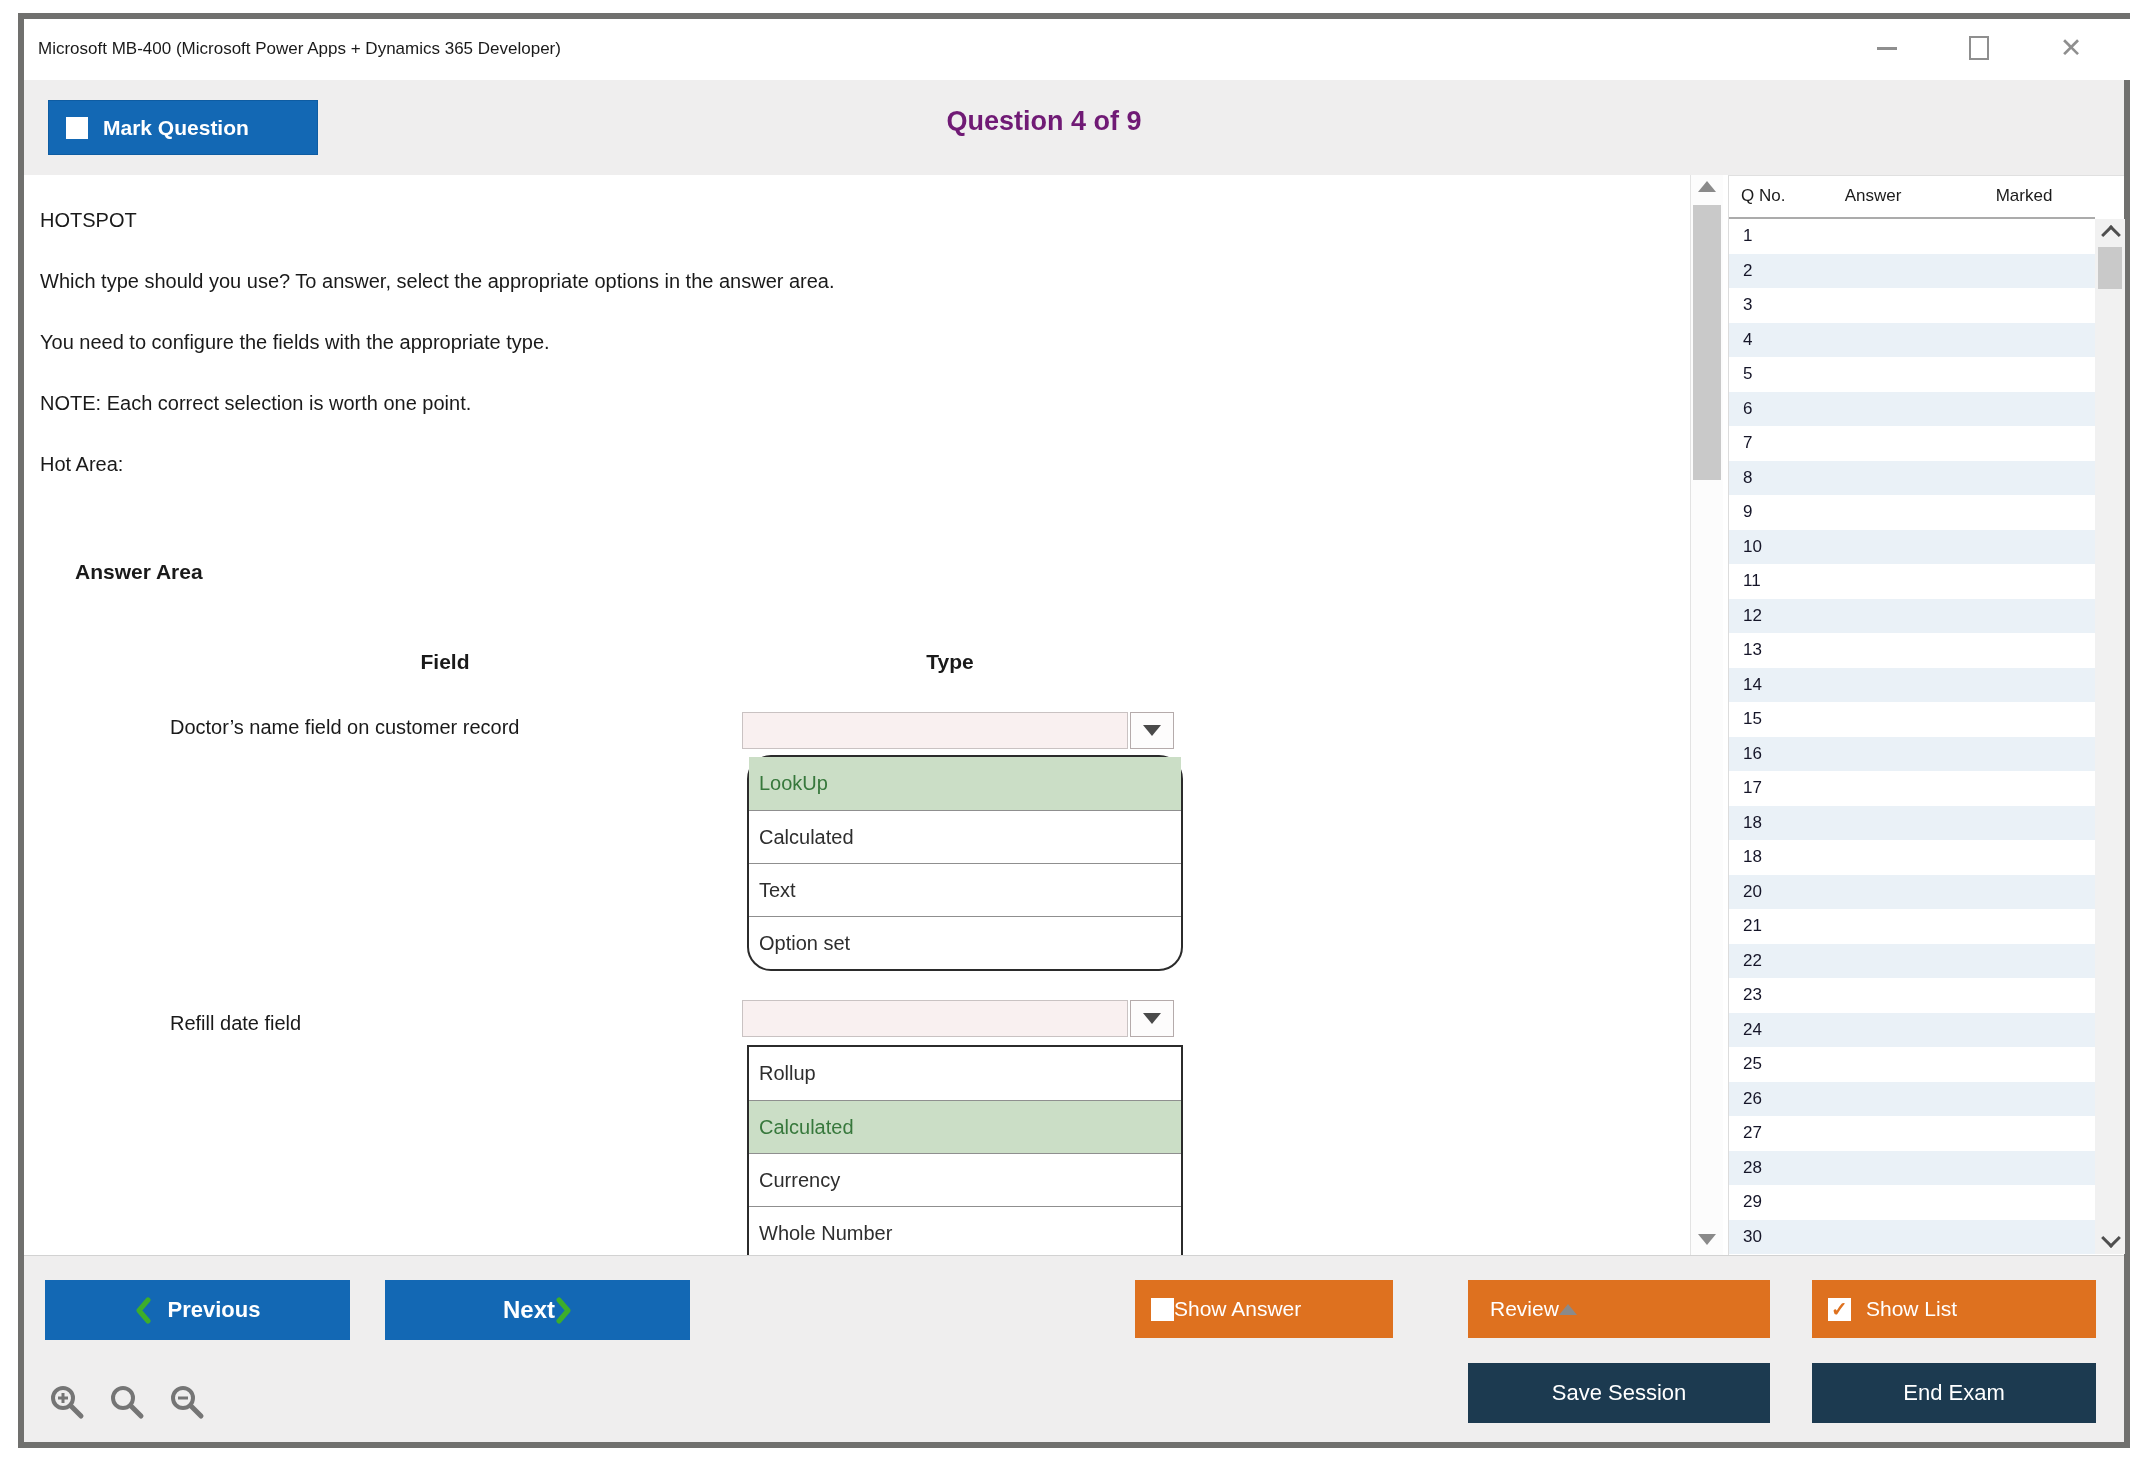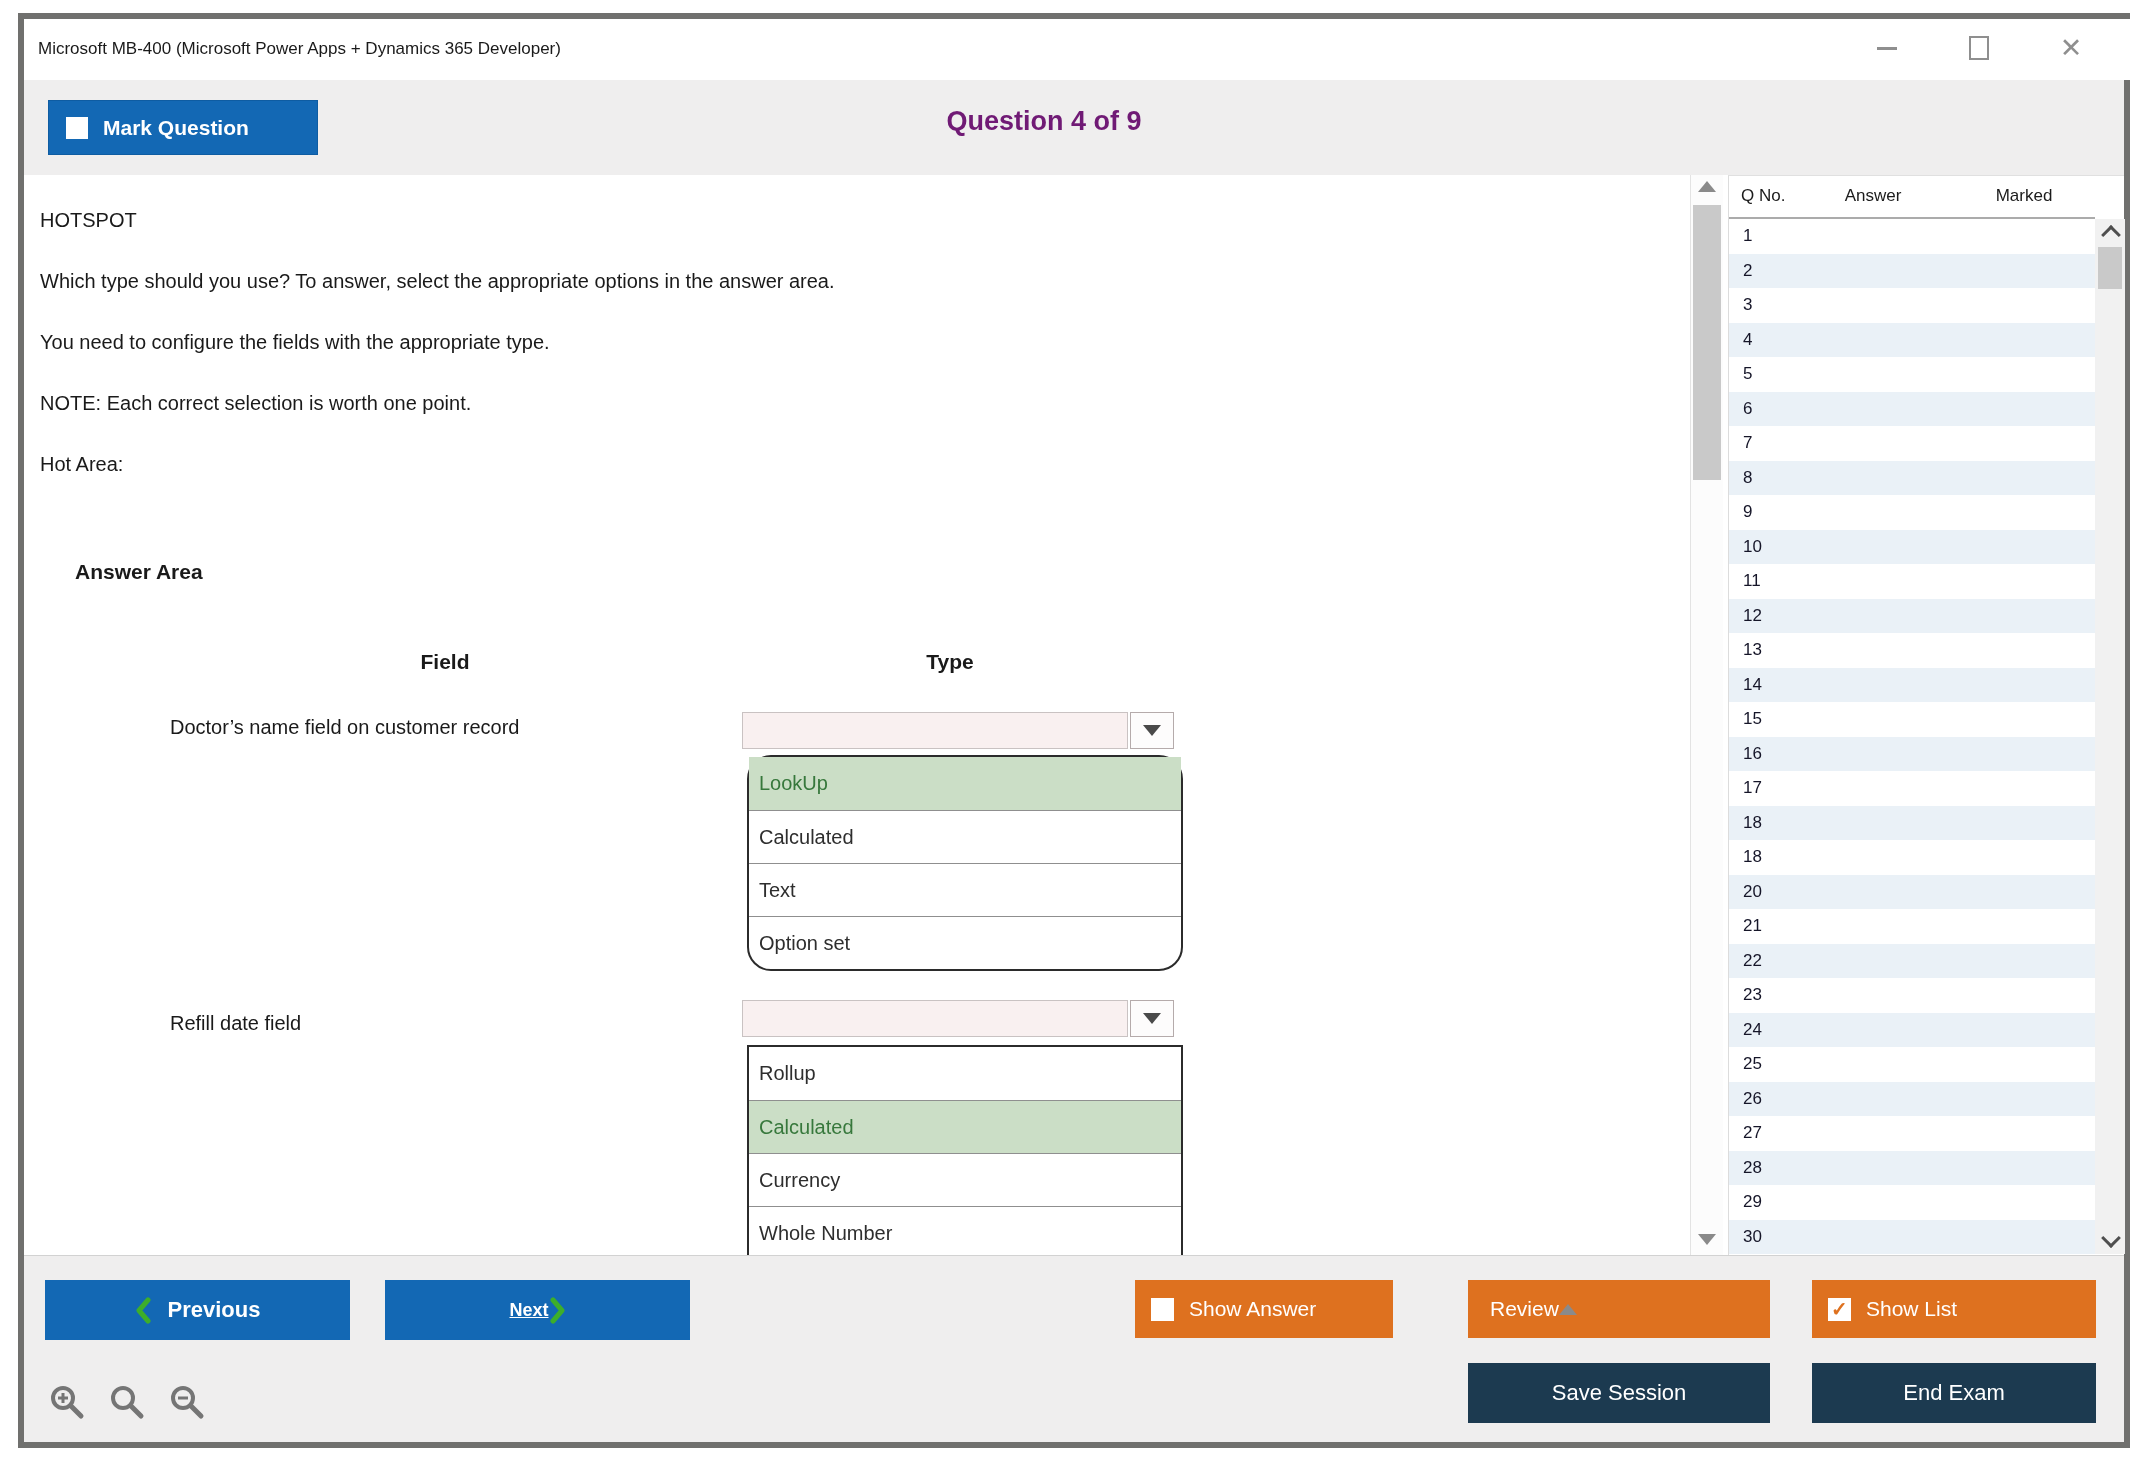--- a/index.html
+++ b/index.html
@@ -82,23 +82,23 @@
   .ssb-up{position:absolute;left:9px;top:9px;transform:rotate(45deg);}
   .ssb-down{position:absolute;left:9px;bottom:9px;transform:rotate(225deg);}
   .ssb-thumb{position:absolute;left:3px;top:28px;width:24px;height:42px;background:#c9c9c9;}
   
   .footer{position:absolute;left:0;top:1236px;width:2100px;height:187px;background:#efeeee;
     border-top:1px solid #d2d2d2;box-sizing:border-box;}
   .fbtn{position:absolute;display:flex;align-items:center;color:#fff;box-sizing:border-box;cursor:default;}
   .btn-prev{left:21px;top:24px;width:305px;height:60px;background:var(--blue,#1368B4);
     justify-content:center;gap:16px;font-size:22px;font-weight:bold;}
   .btn-next{left:361px;top:24px;width:305px;height:60px;background:var(--blue,#1368B4);
-    justify-content:center;font-size:18px;font-weight:bold;text-decoration:underline;}
+    justify-content:center;font-size:24px;font-weight:bold;}
   .btn-show-answer{left:1111px;top:24px;width:258px;height:58px;background:var(--orange,#DE711F);
-    gap:15px;padding-left:16px;font-size:21px;}
+    padding-left:16px;font-size:21px;}
   .btn-review{left:1444px;top:24px;width:302px;height:58px;background:var(--orange,#DE711F);
     padding:0 22px;font-size:21px;}
   .btn-show-list{left:1788px;top:24px;width:284px;height:58px;background:var(--orange,#DE711F);
     gap:15px;padding-left:16px;font-size:21px;}
   .btn-save{left:1444px;top:107px;width:302px;height:60px;background:var(--navy,#1C3A50);
     justify-content:center;font-size:22px;}
   .btn-end{left:1788px;top:107px;width:284px;height:60px;background:var(--navy,#1C3A50);
     justify-content:center;font-size:22px;}
   .wh-checkbox{width:23px;height:23px;background:#fff;flex:0 0 auto;display:flex;
     align-items:center;justify-content:center;}

